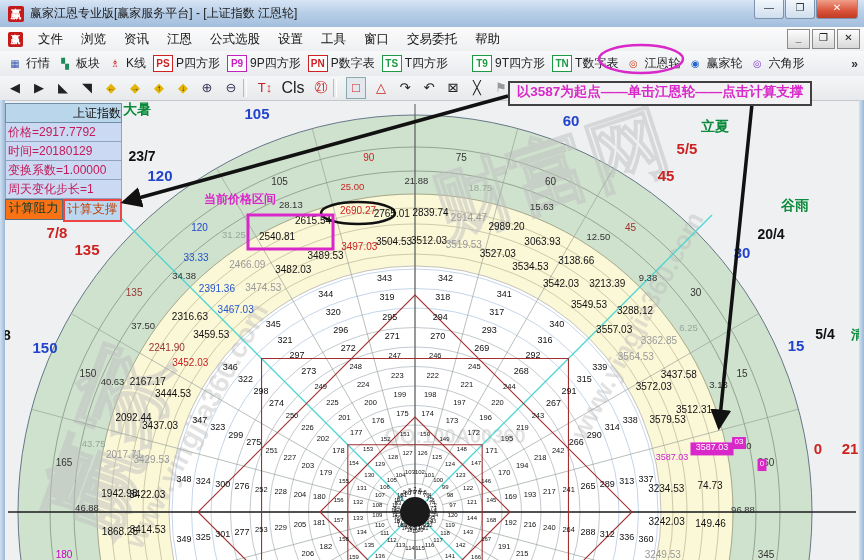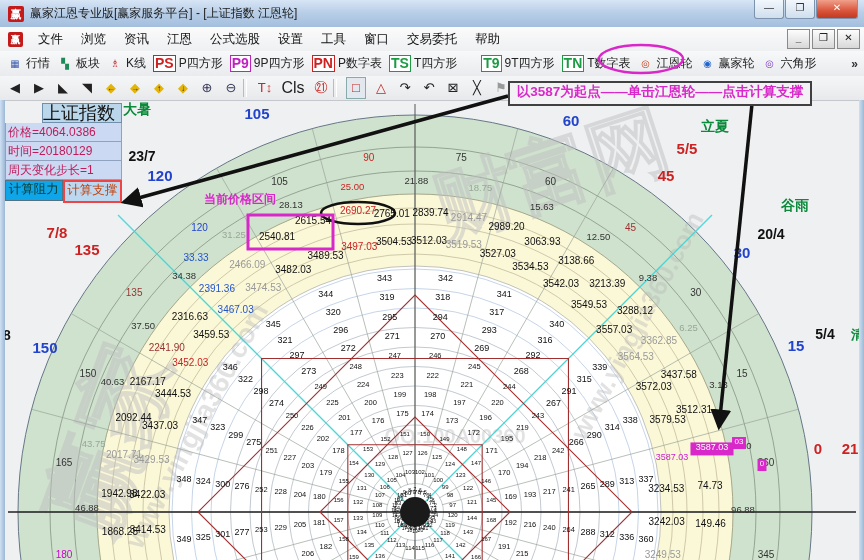--- a/index.html
+++ b/index.html
@@ -22,45 +22,45 @@
   .menu-item{padding:12px 9px;line-height:24px;}
   .mdi-btns{position:absolute;right:4px;top:2px;display:flex;}
   .mdi{width:21px;height:18px;border:1px solid #8a8a8a;margin-left:2px;background:linear-gradient(#fdfdfd,#d8d8d8);
     font-size:10px;font-weight:bold;text-align:center;line-height:16px;color:#222;}
   .toolbar1{position:absolute;left:0;top:51px;width:864px;height:25px;z-index:20;
     background:linear-gradient(#f7f8f9,#e9ebee);border-bottom:1px solid #cfd2d6;
     display:flex;align-items:center;font-size:12px;color:#222;}
   .tb-item{display:flex;align-items:center;margin-left:7px;white-space:nowrap;}
   .tb-ic{display:inline-block;min-width:16px;height:15px;line-height:15px;text-align:center;
     font-size:10px;font-weight:bold;margin-right:3px;}
-  .tb-ic.boxed{border:1px solid;font-size:14px;padding:0 1px;background:#fff;}
+  .tb-ic.boxed{border:1px solid;font-size:10px;padding:0 1px;background:#fff;}
   .overflow{margin-left:auto;margin-right:6px;font-weight:bold;color:#333;}
   .toolbar2{position:absolute;left:0;top:76px;width:864px;height:24px;z-index:20;
     background:linear-gradient(#f5f6f8,#e7e9ec);border-bottom:1px solid #c4c7cc;
     display:flex;align-items:center;font-size:13px;color:#222;}
   .t2{margin-left:6px;width:18px;text-align:center;line-height:20px;}
   .t2.sep{width:2px;height:18px;border-left:1px solid #bbb;border-right:1px solid #fff;margin:0 3px;}
   .t2.sel{border:1px solid #8aa;background:#e2e8ee;}
   .diamond{color:#e3b50a;position:relative;}
   .diamond .dar{position:absolute;left:0;top:1px;width:100%;text-align:center;font-size:8px;color:#222;}
   
   #client-bg{position:absolute;left:0;top:100px;width:864px;height:460px;background:#eef0f2;z-index:0;}
   #wheel-svg{position:absolute;left:0;top:0;z-index:1;}
   #overlay-svg{position:absolute;left:0;top:0;z-index:30;pointer-events:none;}
   .win-border{position:absolute;top:100px;width:5px;height:460px;z-index:25;
     background:linear-gradient(90deg,#cfe0f2,#9db9d6);}
   
   #left-panel{position:absolute;left:5px;top:103px;width:117px;z-index:26;font-size:12px;}
-  .lp-title{background:#b9d6ea;border:1px solid #6f8faa;text-align:left;color:#111;
-    height:18px;line-height:18px;font-size:18px;margin-left:37px;}
+  .lp-title{background:#b9d6ea;border:1px solid #6f8faa;text-align:right;color:#111;
+    height:18px;line-height:18px;font-size:12px;}
   .lp-row{background:#ccd9f2;border:1px solid #8fa3c0;border-top:none;color:#c21a5a;
     height:18px;line-height:18px;padding-left:2px;white-space:nowrap;overflow:hidden;font-size:12px;}
   .lp-btns{display:flex;}
   .lp-btn{flex:1;height:19px;line-height:17px;text-align:center;border:1px solid #55707e;font-size:12.5px;}
-  .lp-btn.resist{background:#0ea5e9;color:#0a3a2a;}
+  .lp-btn.resist{background:#f97316;color:#0a3a2a;}
   .lp-btn.support{background:#bcd8f0;color:#c2410c;border:2px solid #ef4444;}
   
   #annotation-box{position:absolute;left:508px;top:81px;width:300px;height:21px;z-index:31;
     border:2px solid #404040;background:#f2f2f4;color:#d928c9;font-size:13.5px;font-weight:bold;
     text-align:center;line-height:18px;white-space:nowrap;}
 </style>
 </head>
 <body>
 
 <div class="titlebar">
@@ -572,22 +572,23 @@
     <text x="712" y="450" font-size="9" fill="#ffffff" text-anchor="middle" font-family="&quot;Liberation Sans&quot;,&quot;DejaVu Sans&quot;,sans-serif">3587.03</text>
     <text x="672" y="460" font-size="9" fill="#cc22cc" text-anchor="middle" font-family="&quot;Liberation Sans&quot;,&quot;DejaVu Sans&quot;,sans-serif">3587.03</text>
     <rect x="732.04" y="437.04" width="13.92" height="12" fill="#d928c9"></rect>
     <text x="739" y="444" font-size="8" fill="#ffffff" text-anchor="middle" font-family="&quot;Liberation Sans&quot;,&quot;DejaVu Sans&quot;,sans-serif">03</text>
     <rect x="757.52" y="459.04" width="8.96" height="12" fill="#d928c9"></rect>
     <text x="762" y="466" font-size="8" fill="#ffffff" text-anchor="middle" font-family="&quot;Liberation Sans&quot;,&quot;DejaVu Sans&quot;,sans-serif">0</text>
   </svg>
 
 <div id="left-panel">
   <div class="lp-title">上证指数</div>
-  <div class="lp-row">价格=4064.0386</div>
+  <div class="lp-row">价格=2917.7792</div>
   <div class="lp-row">时间=20180129</div>
+  <div class="lp-row">变换系数=1.00000</div>
   <div class="lp-row">周天变化步长=1</div>
   <div class="lp-btns">
     <div class="lp-btn resist">计算阻力</div>
     <div class="lp-btn support">计算支撑</div>
   </div>
 </div>
 
 <div id="annotation-box">以3587为起点——单击江恩轮——点击计算支撑</div>
 
 <div class="win-border" style="left:0;"></div>

